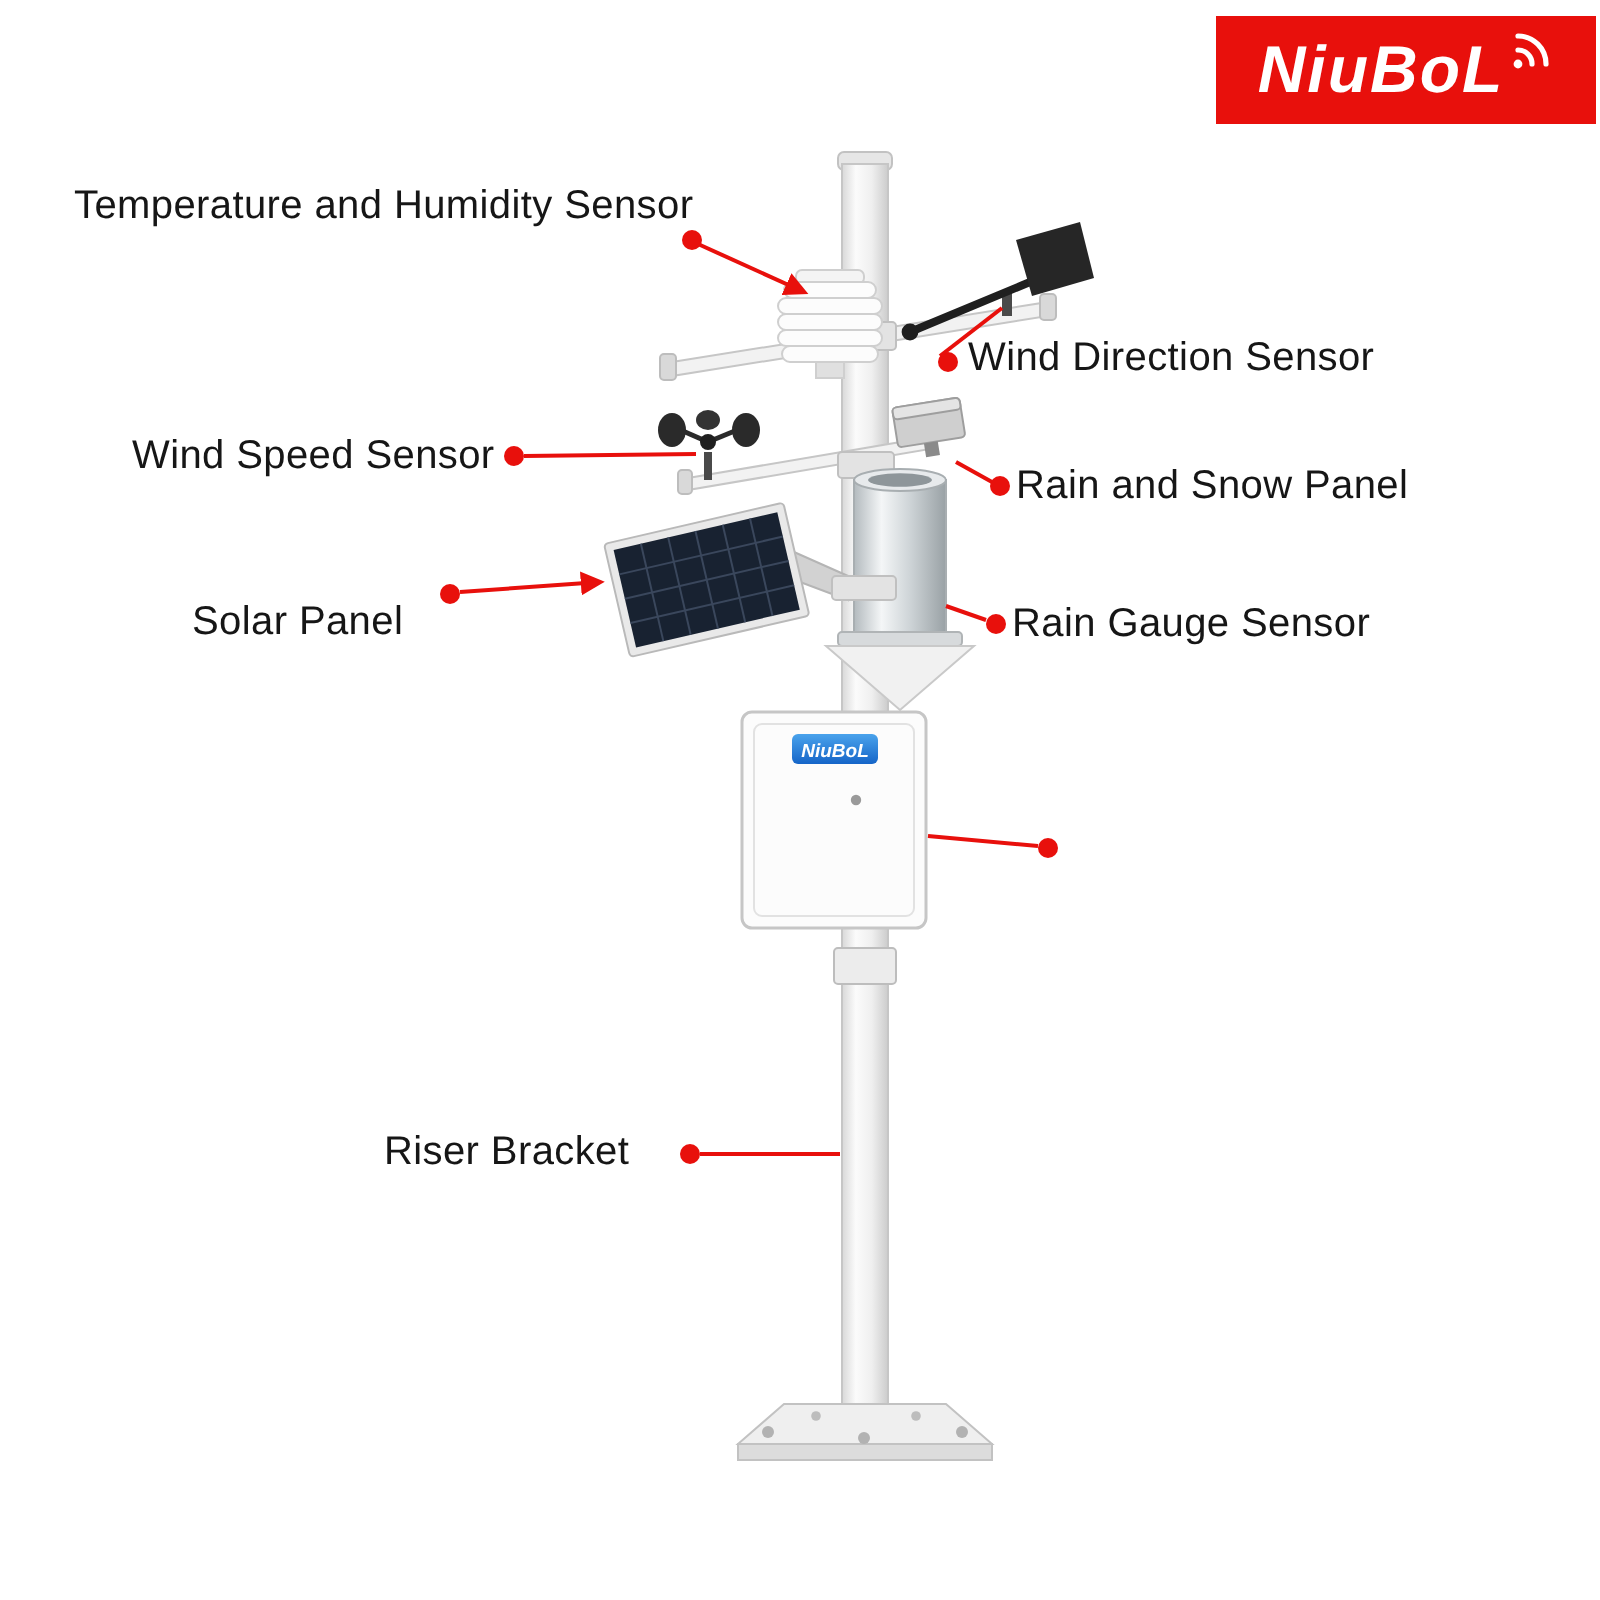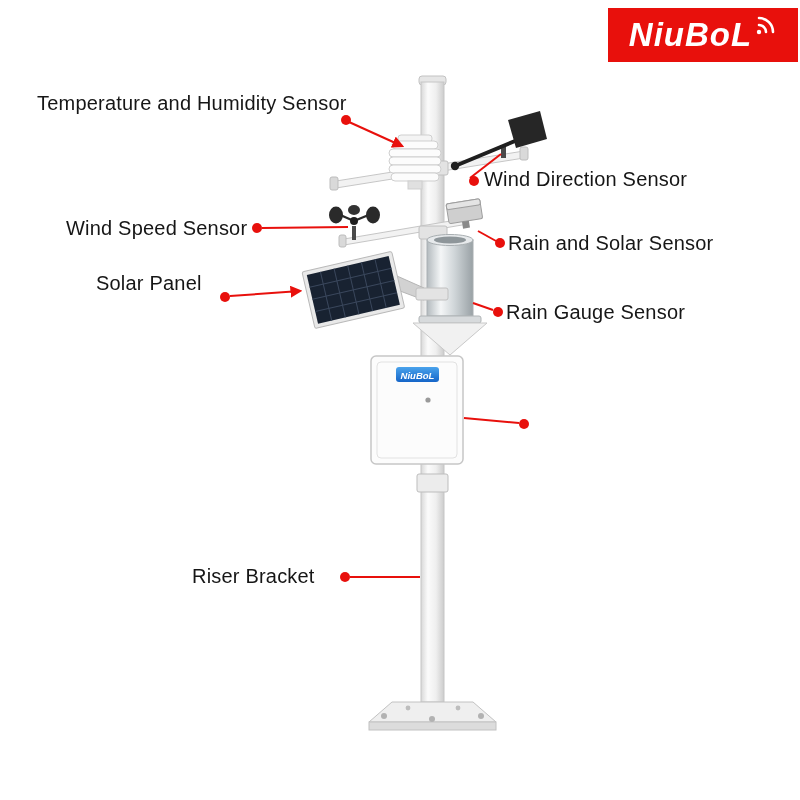--- a/index.html
+++ b/index.html
@@ -9,21 +9,21 @@
   }
   .illustration{position:absolute;left:0;top:0;width:800px;height:800px;}
   .lbl{
     position:absolute;white-space:nowrap;font-size:20px;color:#161616;
     font-weight:400;letter-spacing:0.2px;
   }
   .lbl-temp{left:37px;top:92px;}
   .lbl-wind-dir{left:484px;top:168px;}
   .lbl-wind-speed{left:42px;top:217px;margin-left:24px;}
   .lbl-rain-snow{left:508px;top:232px;}
-  .lbl-solar{left:96px;top:272px;}
+  .lbl-solar{left:96px;top:300px;}
   .lbl-rain-gauge{left:506px;top:301px;}
   .lbl-waterproof{left:536px;top:413px;}
   .lbl-riser{left:192px;top:565px;}
   .brand{
     position:absolute;left:608px;top:8px;width:190px;height:54px;background:#e8100c;
     display:flex;align-items:center;justify-content:center;
   }
   .brand-text{
     color:#ffffff;font-size:33px;font-weight:bold;font-style:italic;letter-spacing:1px;
   }
@@ -195,18 +195,18 @@
       <g>
         <circle cx="345" cy="577" r="5" fill="#e8100c" stroke="none"></circle>
         <line x1="350" y1="577" x2="420" y2="577"></line>
       </g>
     </g>
   </svg>
 
   <div class="lbl lbl-temp">Temperature and Humidity Sensor</div>
   <div class="lbl lbl-wind-dir">Wind Direction Sensor</div>
   <div class="lbl lbl-wind-speed">Wind Speed Sensor</div>
-  <div class="lbl lbl-rain-snow">Rain and Solar Sensor</div>
+  <div class="lbl lbl-rain-snow">Rain and Snow Panel</div>
   <div class="lbl lbl-solar">Solar Panel</div>
   <div class="lbl lbl-rain-gauge">Rain Gauge Sensor</div>
   <div class="lbl lbl-riser">Riser Bracket</div>
 
 </div>
 
 </body></html>

